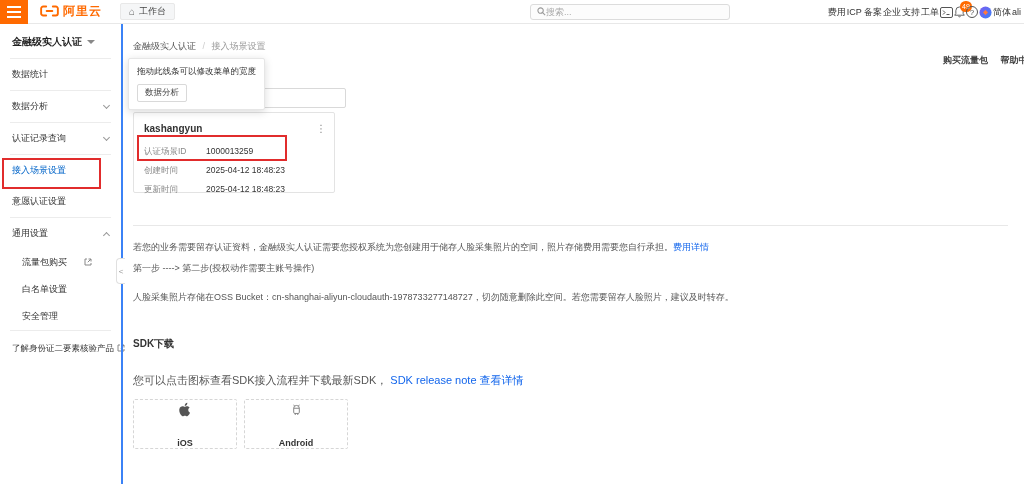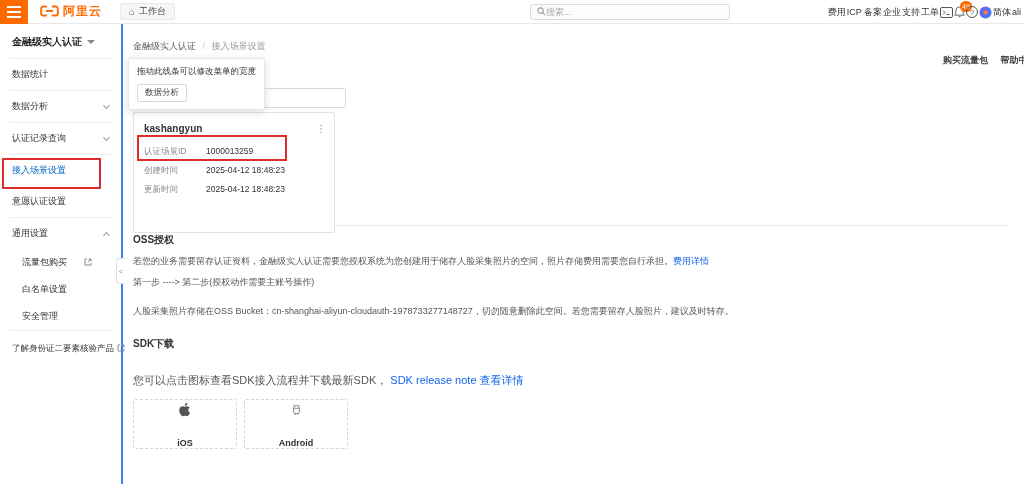--- a/index.html
+++ b/index.html
@@ -76,21 +76,21 @@
   .scene-search::placeholder { color:#9a9a9a; }
 
   .tooltip { position:absolute; left:5px; top:34px; background:#fff; border:1px solid #e6e6e6;
     border-radius:2px; box-shadow:0 2px 8px rgba(0,0,0,0.15); padding:7px 8px 7px;
     z-index:40; white-space:nowrap; }
   .tooltip .tip-text { font-size:8.5px; color:#333; }
   .tip-btn { margin-top:6px; font-size:8.5px; color:#444; background:#fff;
     border:1px solid #d9d9d9; border-radius:2px; padding:2px 7px; cursor:pointer;
     font-family:"Liberation Sans", sans-serif; display:inline-block; }
 
-  .scene-card { position:absolute; left:10px; top:88px; width:202px; height:121px;
+  .scene-card { position:absolute; left:10px; top:88px; width:202px; height:81px;
     border:1px solid #e3e3e3; border-radius:2px; background:#fff; z-index:1; }
   .card-head { display:flex; justify-content:space-between; align-items:center; padding:10px 8px 8px 10px; }
   .card-title { font-size:10px; color:#333; font-weight:bold; }
   .kebab { color:#888; font-size:10px; cursor:pointer; line-height:6px; }
   .card-row { display:flex; padding:3.5px 10px; }
   .card-row .lbl { width:62px; color:#8a8a8a; font-size:8.5px; }
   .card-row .val { color:#333; font-size:8.5px; }
 
   .divider-h { position:absolute; left:10px; right:16px; top:201px; height:1px; background:#e8e8e8; }
 
@@ -289,21 +289,20 @@
       </div>
       <div class="card-row">
         <span class="lbl">更新时间</span>
         <span class="val">2025-04-12 18:48:23</span>
       </div>
     </div>
 
     <div class="divider-h"></div>
 
     <div class="oss">
-      <div class="section-title">OSS授权</div>
       <div class="p">
         <span>若您的业务需要留存认证资料，金融级实人认证需要您授权系统为您创建用于储存人脸采集照片的空间，照片存储费用需要您自行承担。</span><span class="link">费用详情</span>
       </div>
       <div class="p">第一步 ----&gt; 第二步(授权动作需要主账号操作)</div>
       <div class="p p3">人脸采集照片存储在OSS Bucket：cn-shanghai-aliyun-cloudauth-1978733277148727，切勿随意删除此空间。若您需要留存人脸照片，建议及时转存。</div>
     </div>
 
     <div class="sdk">
       <div class="section-title">SDK下载</div>
       <div class="p">

